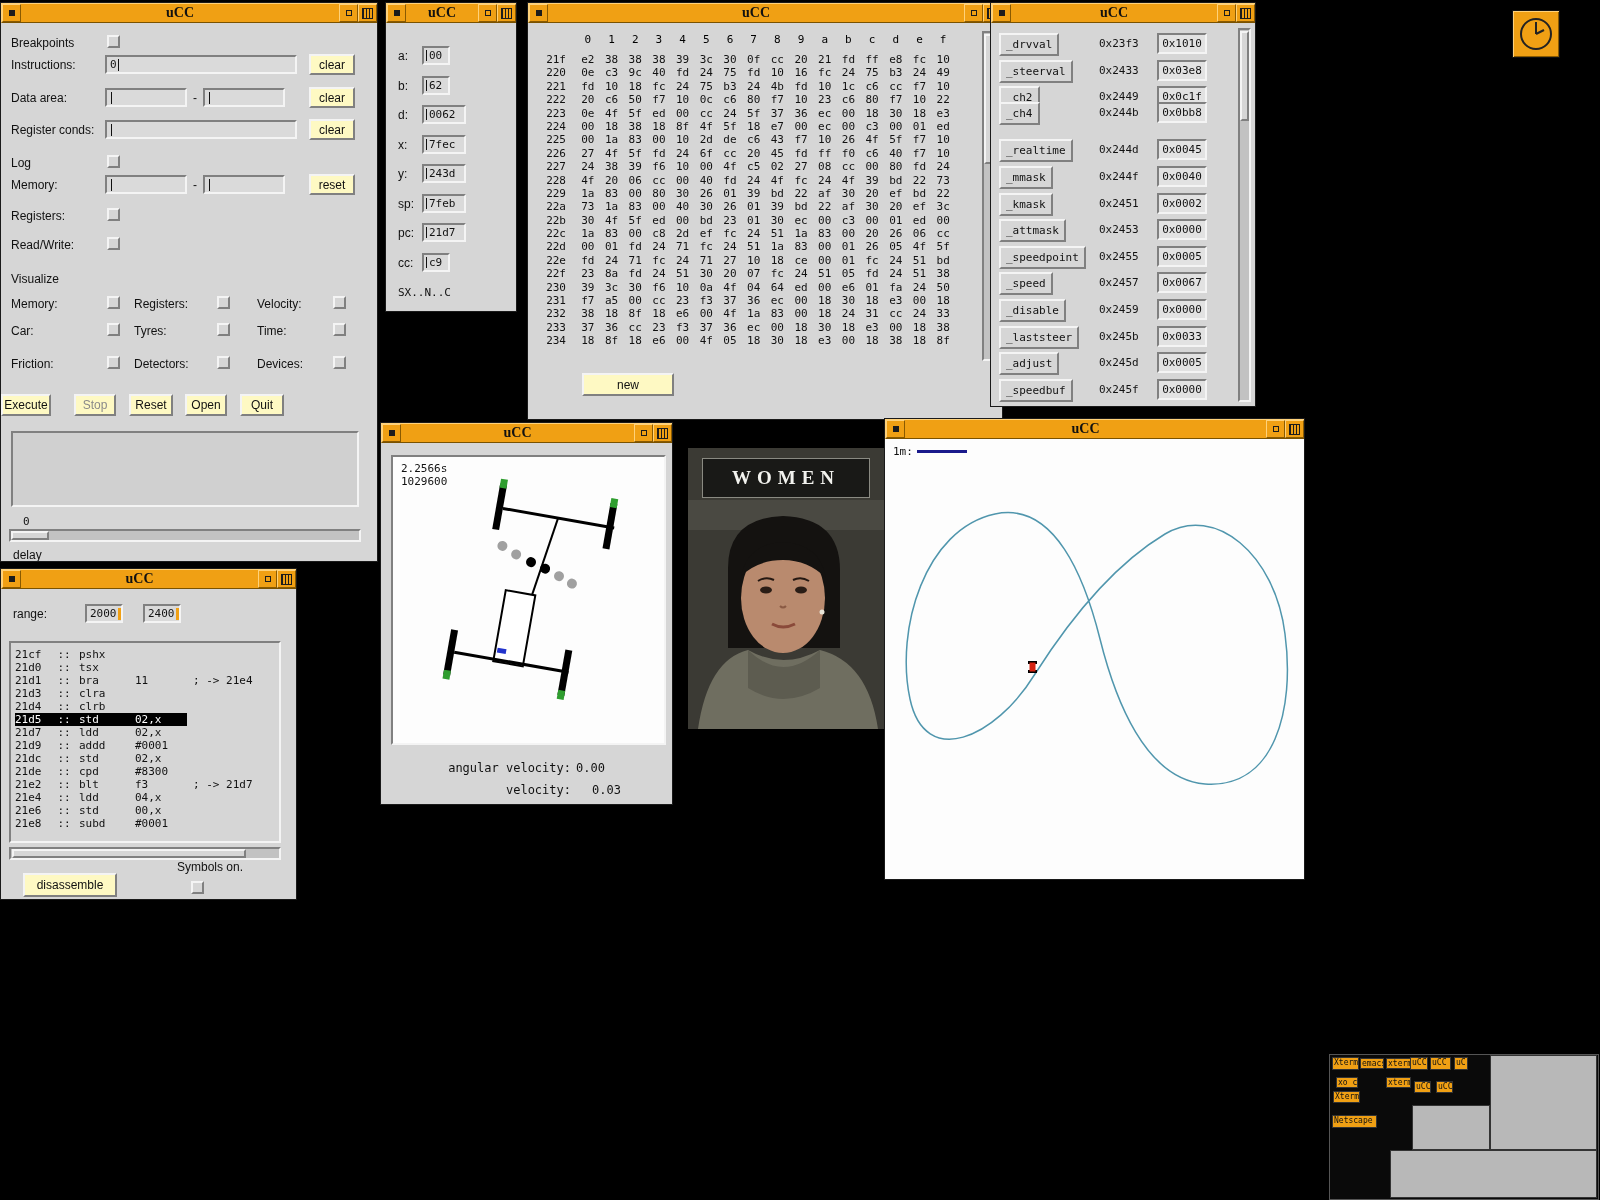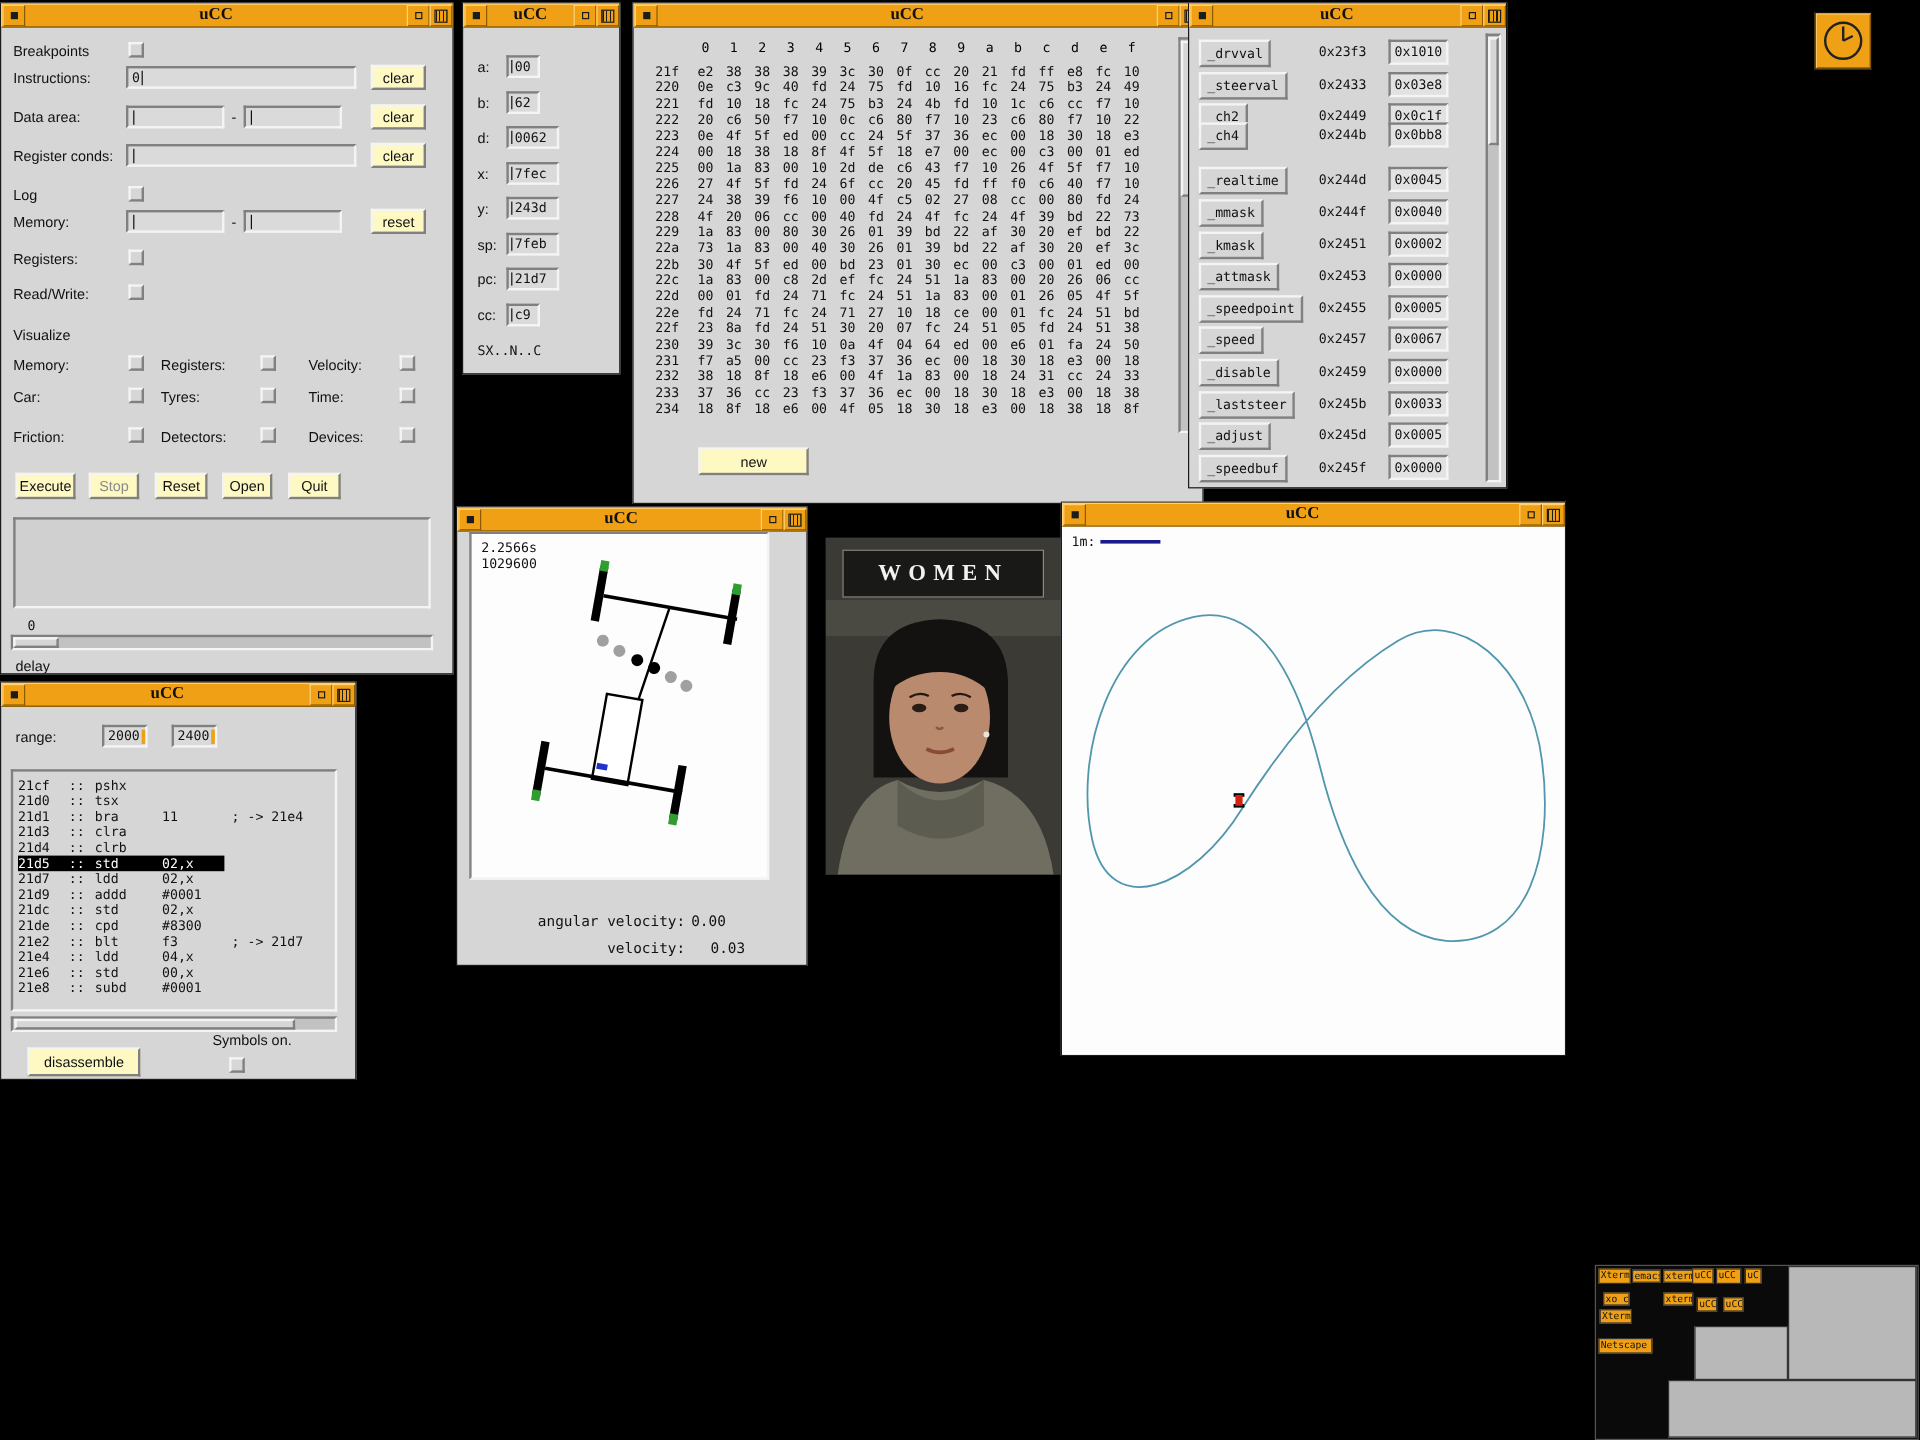--- a/index.html
+++ b/index.html
@@ -168,21 +168,21 @@
     <span class="lbl" style="left:256px;top:301px">Time:</span>
     <span class="cb" style="left:332px;top:300px"></span>
 
     <span class="lbl" style="left:10px;top:334px">Friction:</span>
     <span class="cb" style="left:106px;top:333px"></span>
     <span class="lbl" style="left:133px;top:334px">Detectors:</span>
     <span class="cb" style="left:216px;top:333px"></span>
     <span class="lbl" style="left:256px;top:334px">Devices:</span>
     <span class="cb" style="left:332px;top:333px"></span>
 
-    <div class="btn" style="left:12px;top:371px;width:50px">Execute</div>
+    <div class="btn" style="left:0;top:371px;width:50px">Execute</div>
     <div class="btn disabled" style="left:73px;top:371px;width:42px">Stop</div>
     <div class="btn" style="left:128px;top:371px;width:44px">Reset</div>
     <div class="btn" style="left:184px;top:371px;width:42px">Open</div>
     <div class="btn" style="left:239px;top:371px;width:44px">Quit</div>
 
     <div class="sunken" style="position:absolute;left:10px;top:408px;width:348px;height:76px;background:#d0d0d0"></div>
 
     <span class="lbl mono" style="left:22px;top:492px;font-size:11px">0</span>
     <div class="slider-track" style="left:8px;top:506px;width:352px">
       <div class="slider-thumb"></div>
@@ -798,21 +798,21 @@
       </span>
     <span class="tbtitle">uCC</span>
     <span class="tbtn">
         <i class="g-icf"></i>
       </span>
     <span class="tbtn">
         <i class="g-max"></i>
       </span>
   </div>
   <div class="body">
-    <div class="canvas" style="left:10px;top:0;width:250px;height:290px">
+    <div class="canvas" style="left:10px;top:12px;width:275px;height:290px">
       <span class="canvas-note mono" style="left:8px;top:5px">2.2566s</span>
       <span class="canvas-note mono" style="left:8px;top:18px">1029600</span>
       <svg width="271" height="286" viewBox="0 0 271 286">
         <g transform="rotate(10 140 140)">
           <line x1="95" y1="58" x2="208" y2="58" stroke="#000" stroke-width="3"></line>
           <rect x="88" y="34" width="7" height="46" fill="#000"></rect>
           <rect x="88" y="29" width="7" height="9" fill="#2f9e2f"></rect>
           <rect x="200" y="34" width="7" height="46" fill="#000"></rect>
           <rect x="200" y="29" width="7" height="9" fill="#2f9e2f"></rect>
           <line x1="151" y1="58" x2="128" y2="208" stroke="#000" stroke-width="2"></line>

